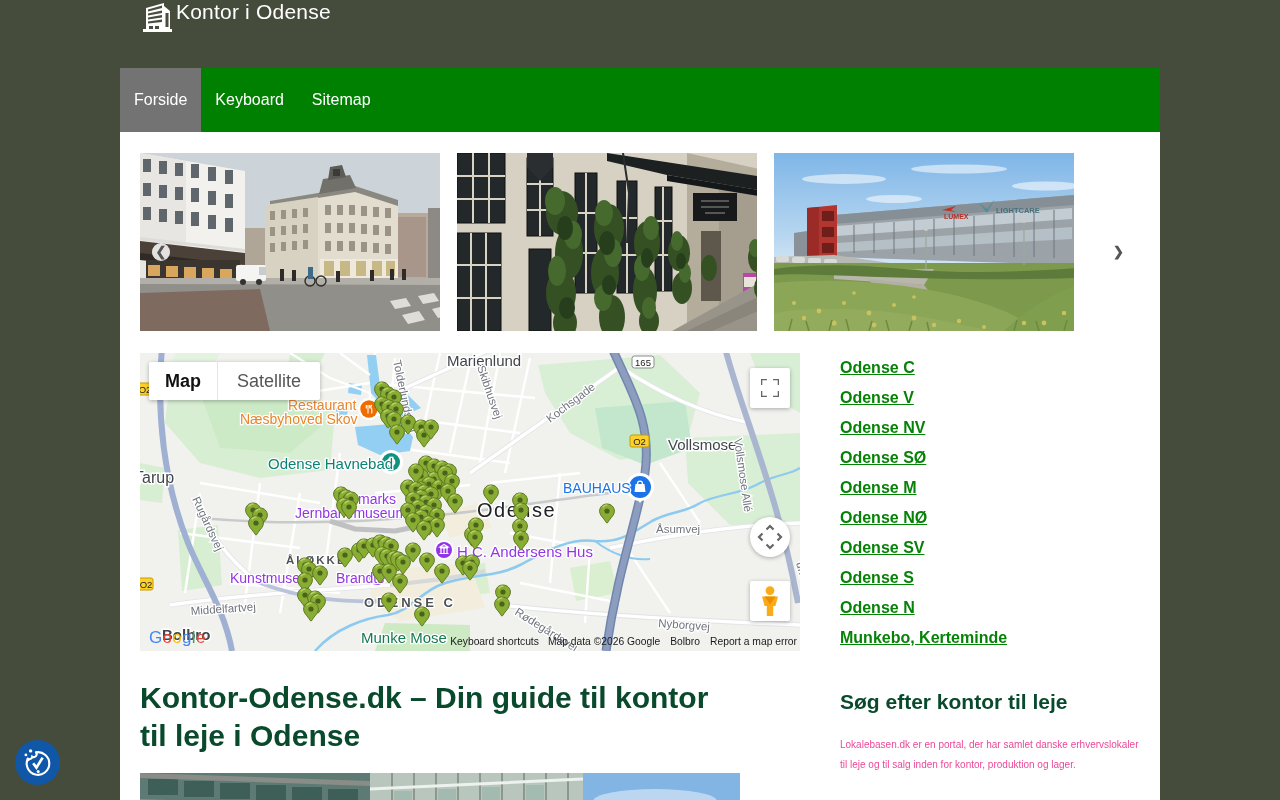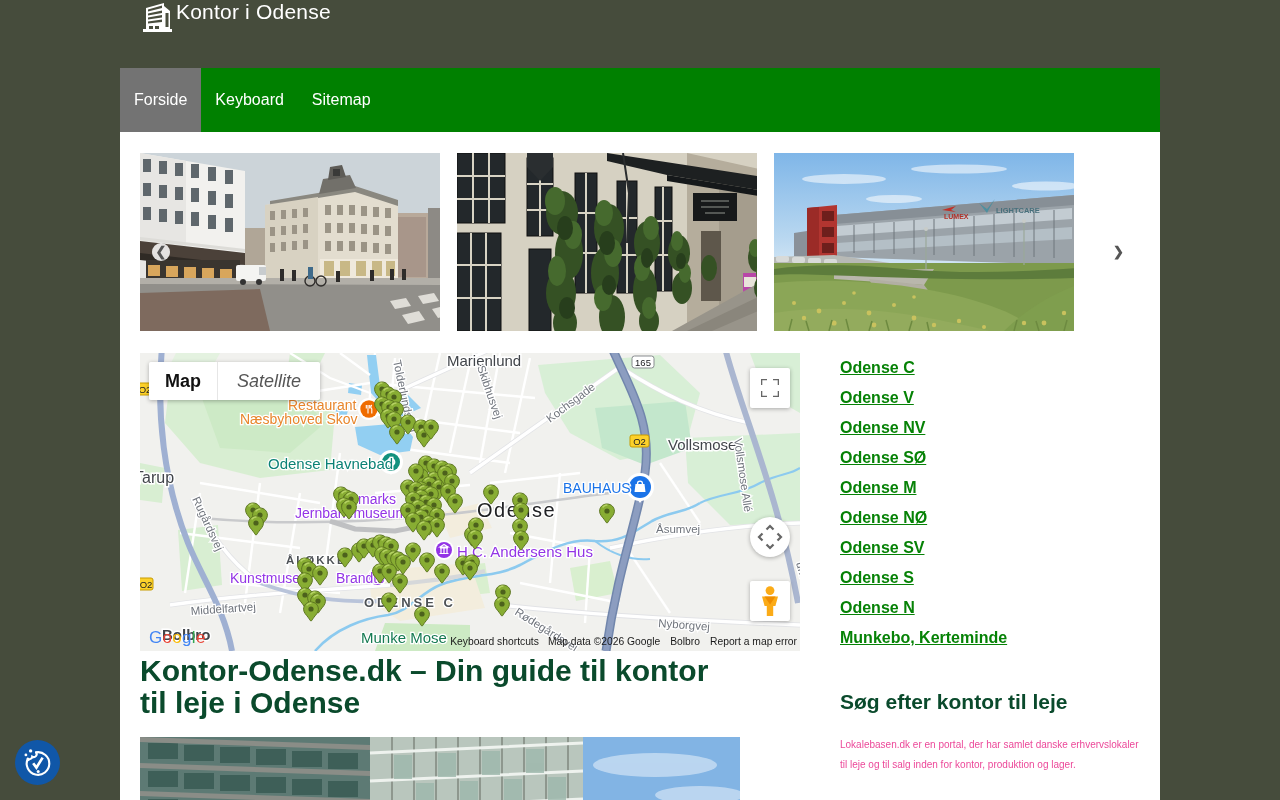--- a/index.html
+++ b/index.html
@@ -23,21 +23,21 @@
 .car-next { left:969px; top:90px; width:19px; height:19px; }
 .main-row { display:flex; margin-top:22px; }
 .col-left { width:660px; }
 .col-right { width:300px; margin-left:40px; }
 .mapbox { position:relative; width:660px; height:298px; overflow:hidden; }
 .col-right ul { list-style:none; padding-top:7px; }
 .col-right ul li { line-height:16px; margin-bottom:14px; }
 .col-right ul a { color:#068206; font-weight:bold; font-size:16px; }
 h2.sog { color:#0a4a2c; font-size:21px; margin-top:44px; margin-bottom:21px; }
 .col-right p { font-size:10px; color:#ec4899; line-height:20px; }
-h1 { color:#0a4a2c; font-size:30px; line-height:32px; margin-top:4px; width:590px; letter-spacing:0; }
+h1 { color:#0a4a2c; font-size:30px; line-height:38px; margin-top:28px; width:590px; letter-spacing:0; }
 .bottom-img { margin-top:18px; width:600px; height:400px; }
 .cookie { position:fixed; left:15px; bottom:15px; width:45px; height:45px; border-radius:50%; background:#1057a8; display:flex; align-items:center; justify-content:center; z-index:50; }
 </style>
 </head>
 <body>
 <div class="page">
   <header>
     <svg class="logo" width="31" height="34" viewBox="0 0 31 34">
       <g fill="#fff">
         <polygon points="4,8 22,3 22,31 4,31"></polygon>
@@ -652,21 +652,21 @@
 <use href="#gpin" x="459" y="151"></use>
 <use href="#gpin" x="355" y="232"></use>
 <use href="#gpin" x="354" y="244"></use>
 <use href="#gpin" x="297" y="113"></use>
 <use href="#gpin" x="304" y="121"></use>
 <use href="#gpin" x="300" y="131"></use>
 <use href="#gpin" x="307" y="141"></use>
 </svg>
 <div class="mapctl" style="position:absolute;left:9px;top:9px;display:flex;box-shadow:0 1px 4px rgba(0,0,0,0.3);border-radius:2px;">
  <div style="background:#fff;width:68px;height:38px;border-radius:2px 0 0 2px;font-size:18px;color:#111;display:flex;align-items:center;justify-content:center;font-weight:bold;">Map</div>
- <div style="background:#fff;width:103px;height:38px;border-radius:0 2px 2px 0;font-size:18px;color:#565656;display:flex;align-items:center;justify-content:center;border-left:1px solid #e6e6e6;font-style:italic;">Satellite</div>
+ <div style="background:#fff;width:103px;height:38px;border-radius:0 2px 2px 0;font-size:18px;color:#565656;display:flex;align-items:center;justify-content:center;border-left:1px solid #e6e6e6;">Satellite</div>
 </div>
 <div style="position:absolute;right:10px;top:15px;width:40px;height:40px;background:#fff;border-radius:2px;box-shadow:0 1px 4px rgba(0,0,0,0.3);display:flex;align-items:center;justify-content:center;">
  <svg width="18" height="18" viewBox="0 0 18 18">
                 <path d="M0,6 V0 H6 M12,0 H18 V6 M18,12 V18 H12 M6,18 H0 V12" fill="none" stroke="#666" stroke-width="2.6"></path>
               </svg>
 </div>
 <div style="position:absolute;right:10px;top:164px;width:40px;height:40px;background:#fff;border-radius:50%;box-shadow:0 1px 4px rgba(0,0,0,0.3);display:flex;align-items:center;justify-content:center;">
  <svg width="26" height="26" viewBox="0 0 26 26">
                 <g fill="none" stroke="#666" stroke-width="2.2">
                   <path d="M9.5,5.5 L13,2 L16.5,5.5"></path>

